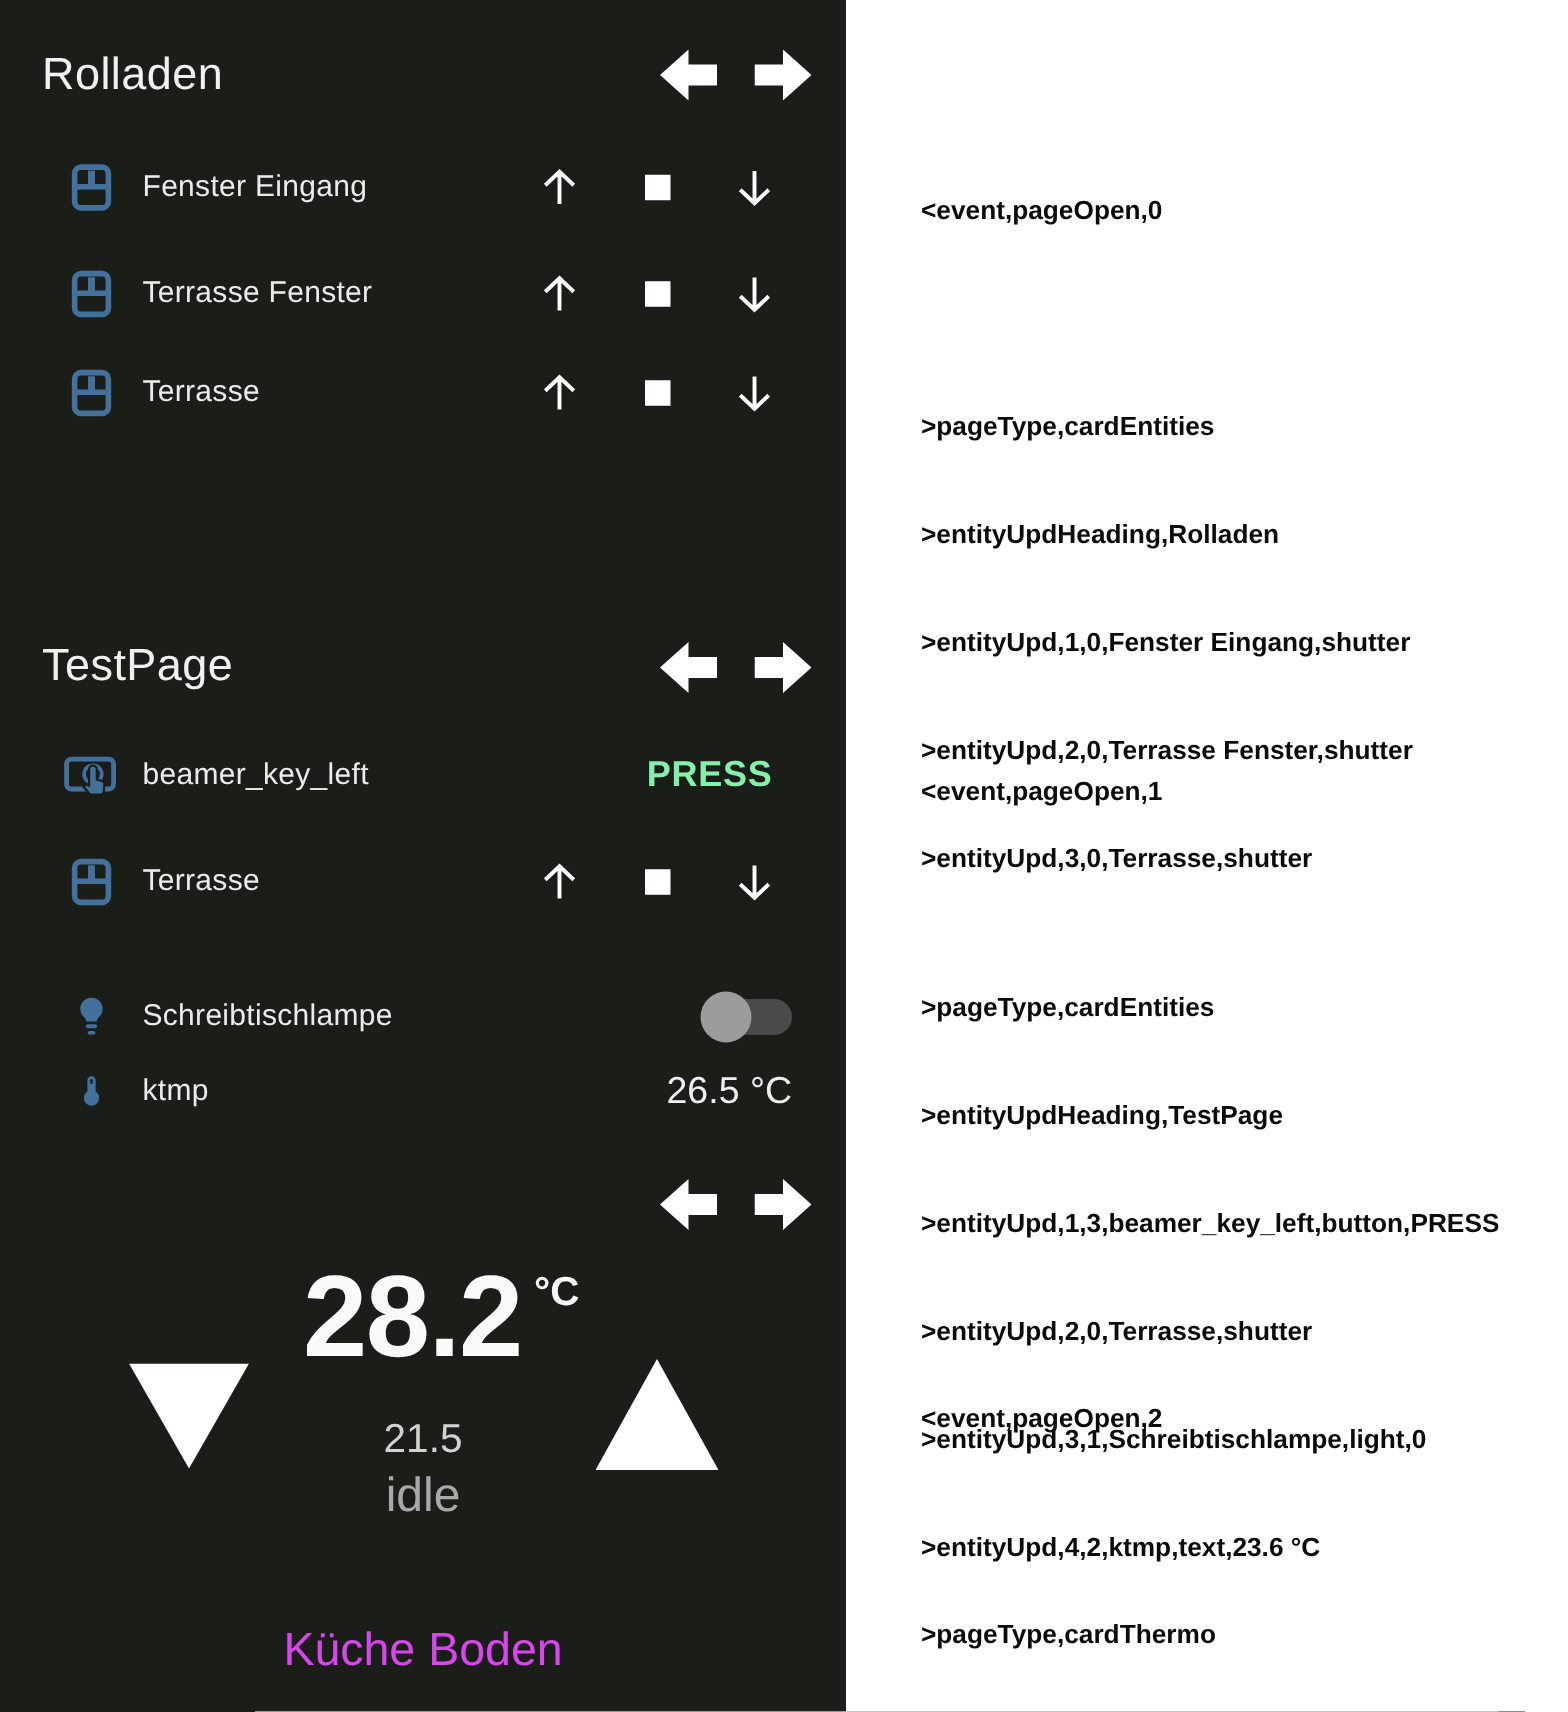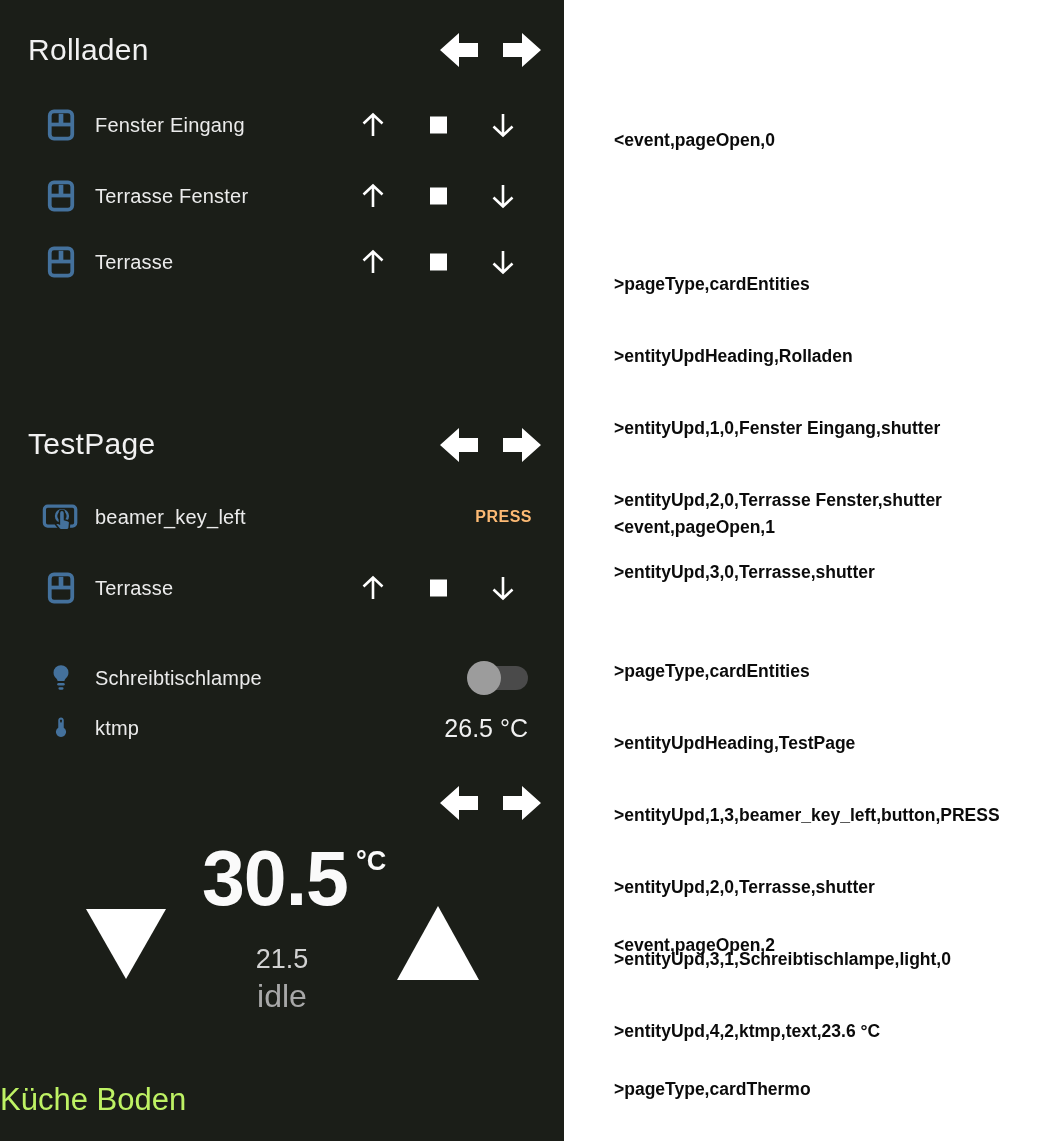--- a/index.html
+++ b/index.html
@@ -12,36 +12,36 @@
   .nav-btn svg{display:block;}
 
   .entity-row{position:absolute;left:0;width:564px;height:70px;}
   .entity-row > *{position:absolute;top:50%;transform:translateY(-50%);}
   .e-icon{left:42px;width:38px;display:flex;justify-content:center;}
   .e-label{left:95px;font-size:20px;color:#ebebeb;white-space:nowrap;letter-spacing:.2px;}
   .ctl{cursor:pointer;}
   .ctl-up{left:358px;width:30px;height:32px;}
   .ctl-stop{left:430px;width:17px;height:17px;background:#ffffff;}
   .ctl-down{left:488px;width:30px;height:32px;}
-  .value-press{right:32px;font-size:16px;font-weight:600;color:#fdba74;letter-spacing:.5px;cursor:pointer;}
+  .value-press{right:49px;font-size:24px;font-weight:600;color:#86efac;letter-spacing:.5px;cursor:pointer;}
   .value-text{right:36px;font-size:25px;color:#f0f0f0;white-space:nowrap;}
 
   .toggle{right:36px;width:58px;height:24px;cursor:pointer;}
   .toggle .track{position:absolute;left:0;top:0;width:58px;height:24px;border-radius:12px;background:#4a4a4a;}
   .toggle .knob{position:absolute;left:-3px;top:-5px;width:34px;height:34px;border-radius:50%;background:#9c9c9c;}
 
   .thermo-temp{position:absolute;left:202px;top:840px;font-size:77px;font-weight:700;color:#fafafa;letter-spacing:-1px;line-height:1;}
   .thermo-unit{position:absolute;left:356px;top:846px;font-size:27px;font-weight:700;color:#fafafa;}
   .tri{position:absolute;cursor:pointer;}
   .tri svg{display:block;}
   .tri-down{left:86px;top:909px;}
   .tri-up{left:397px;top:906px;}
   .thermo-target{position:absolute;left:0;top:944px;width:564px;text-align:center;font-size:27px;color:#d2d2d2;}
   .thermo-state{position:absolute;left:0;top:978px;width:564px;text-align:center;font-size:32px;color:#a8a8a8;}
-  .thermo-name{position:absolute;left:0;top:1082px;width:564px;text-align:left;font-size:31px;color:#bef264;}
+  .thermo-name{position:absolute;left:0;top:1082px;width:564px;text-align:center;font-size:31px;color:#d946ef;}
 
   .proto-block{position:absolute;left:614px;color:#0b0b0b;font-size:17.5px;font-weight:700;line-height:24px;white-space:pre;}
   .proto-gap{height:24px;}
 </style>
 </head>
 <body>
 
 <div class="screen">
   <div class="panel">
 
@@ -211,21 +211,21 @@
       </span>
     </div>
     <div class="nav-btn" style="left:503px;top:786px;">
       <span>
         <svg width="38" height="34" viewBox="0 0 38 34">
             <polygon points="0,10 19,10 19,0 38,17 19,34 19,24 0,24" fill="#ffffff"></polygon>
           </svg>
       </span>
     </div>
 
-    <div class="thermo-temp">30.5</div>
+    <div class="thermo-temp">28.2</div>
     <div class="thermo-unit">°C</div>
 
     <div class="tri tri-down">
       <span>
         <svg width="80" height="70" viewBox="0 0 80 70">
             <polygon points="0,0 80,0 40,70" fill="#ffffff"></polygon>
           </svg>
       </span>
     </div>
     <div class="tri tri-up">

